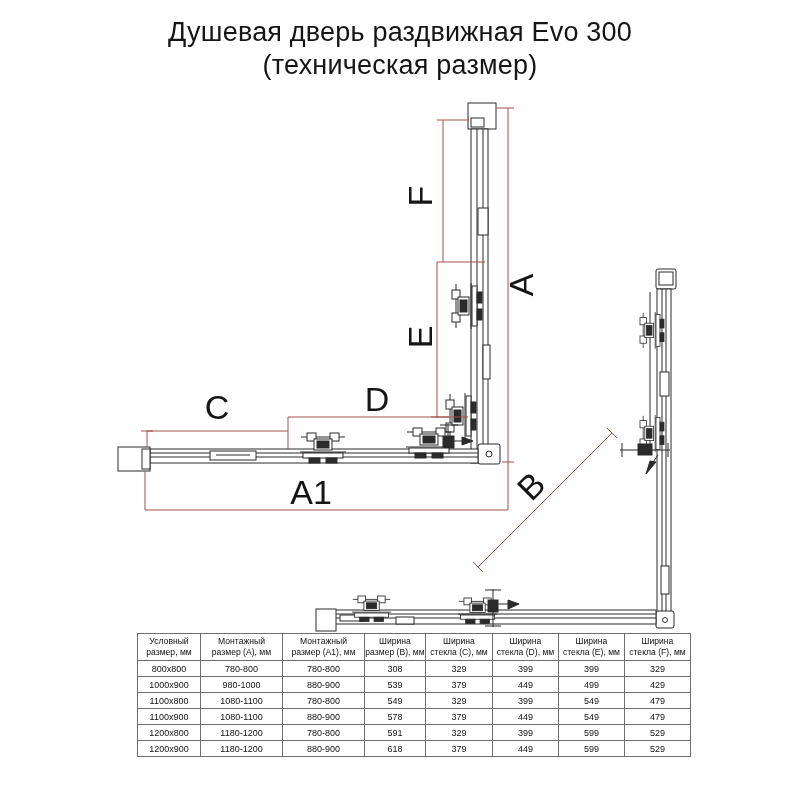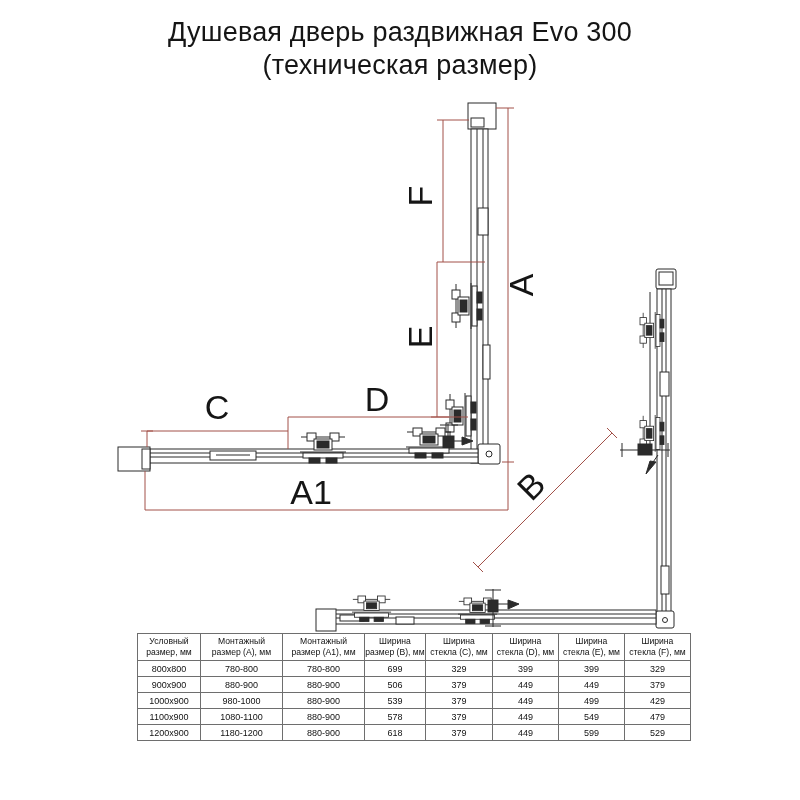--- a/index.html
+++ b/index.html
@@ -222,57 +222,67 @@
             <div>Ширина</div>
             <div>стекла (F), мм</div>
           </th>
         </tr>
       </thead>
     <tbody id="spec-body">
         <tr>
           <td>800x800</td>
           <td>780-800</td>
           <td>780-800</td>
-          <td>699</td>
-          <td>329</td>
-          <td>399</td>
-          <td>399</td>
-          <td>329</td>
-        </tr>
-        <tr>
-          <td>900x900</td>
-          <td>880-900</td>
-          <td>880-900</td>
-          <td>506</td>
-          <td>379</td>
-          <td>449</td>
-          <td>449</td>
-          <td>379</td>
+          <td>308</td>
+          <td>329</td>
+          <td>399</td>
+          <td>399</td>
+          <td>329</td>
         </tr>
         <tr>
           <td>1000x900</td>
           <td>980-1000</td>
           <td>880-900</td>
           <td>539</td>
           <td>379</td>
           <td>449</td>
           <td>499</td>
           <td>429</td>
         </tr>
         <tr>
+          <td>1100x800</td>
+          <td>1080-1100</td>
+          <td>780-800</td>
+          <td>549</td>
+          <td>329</td>
+          <td>399</td>
+          <td>549</td>
+          <td>479</td>
+        </tr>
+        <tr>
           <td>1100x900</td>
           <td>1080-1100</td>
           <td>880-900</td>
           <td>578</td>
           <td>379</td>
           <td>449</td>
           <td>549</td>
           <td>479</td>
         </tr>
         <tr>
+          <td>1200x800</td>
+          <td>1180-1200</td>
+          <td>780-800</td>
+          <td>591</td>
+          <td>329</td>
+          <td>399</td>
+          <td>599</td>
+          <td>529</td>
+        </tr>
+        <tr>
           <td>1200x900</td>
           <td>1180-1200</td>
           <td>880-900</td>
           <td>618</td>
           <td>379</td>
           <td>449</td>
           <td>599</td>
           <td>529</td>
         </tr>
       </tbody>

